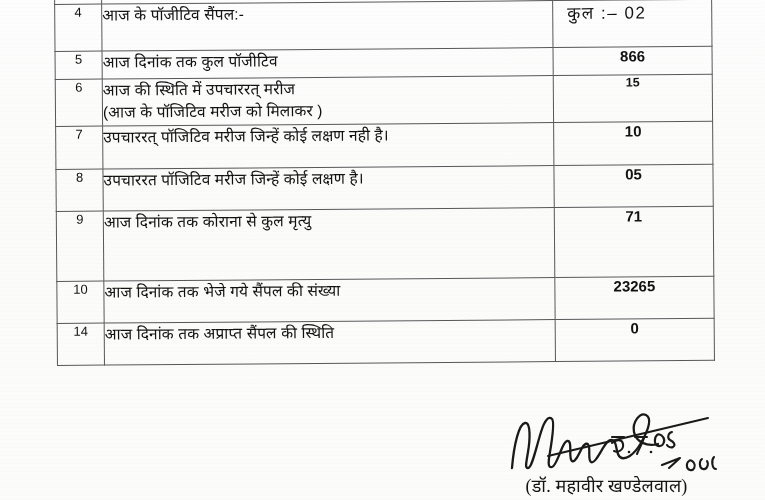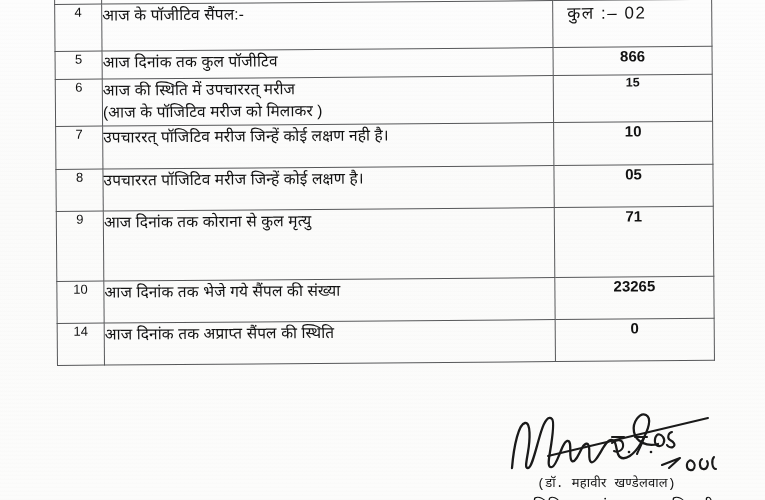--- a/index.html
+++ b/index.html
@@ -104,22 +104,22 @@
   }
   #date-mark{
     position:absolute;
     left:158px; top:12px;
     width:120px;height:60px;
     pointer-events:none;
   }
   .sign-name{
     position:relative;
     margin:58px 0 0 0;
-    font-size:13px;
-    font-family:Liberation Mono, monospace;
+    font-size:18px;
+    font-family:Liberation Serif, serif;
     color:#141414;
     letter-spacing:.2px;
     z-index:2;
   }
   .sign-title{
     margin:3px 0 0 0;
     font-size:16px;
     font-family:"Liberation Sans","DejaVu Sans",sans-serif;
     color:#101010;
     letter-spacing:.3px;

